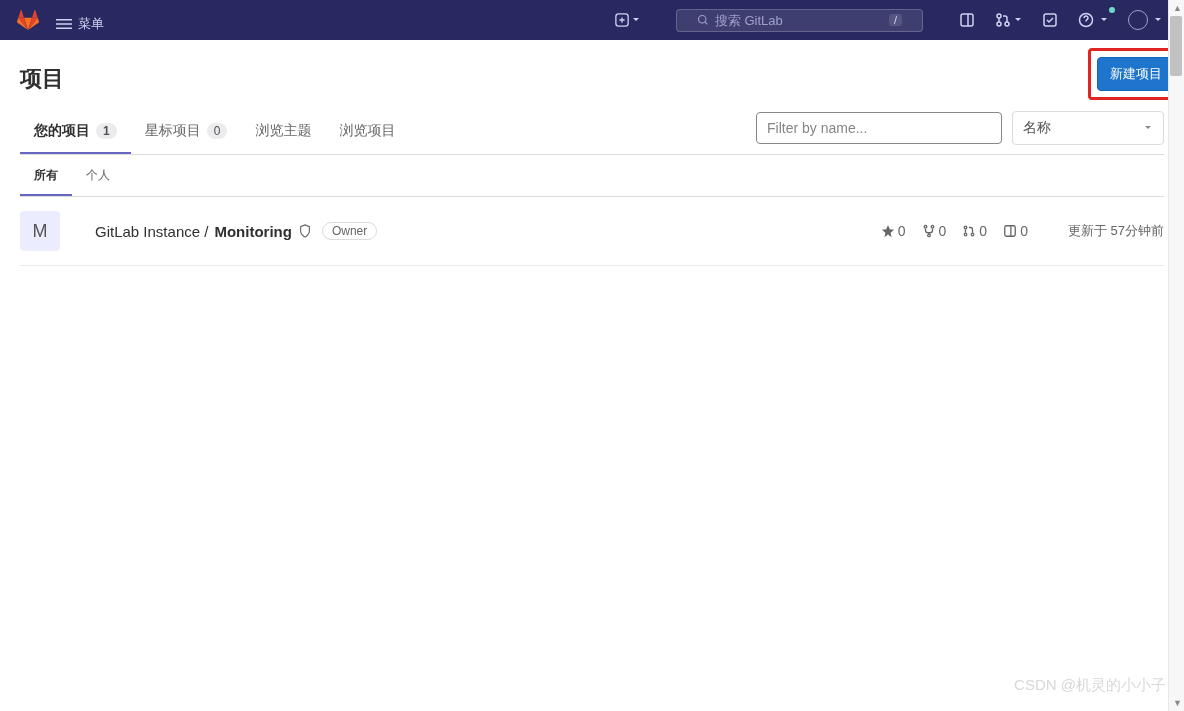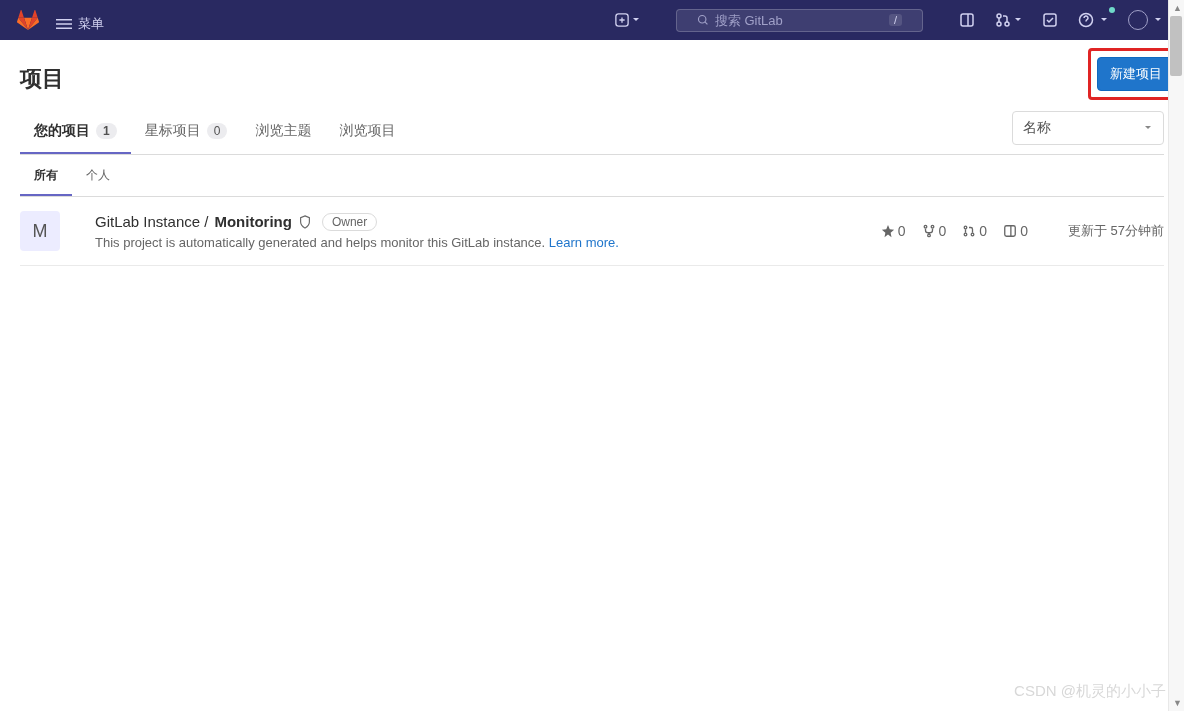--- a/index.html
+++ b/index.html
@@ -44,21 +44,21 @@
     .project-title-row { display: flex; align-items: center; gap: 6px; font-size: 15px; }
     .project-namespace { color: #303030; }
     .project-name { font-weight: 600; color: #303030; }
     .role-badge { border: 1px solid #dbdbdb; border-radius: 10px; padding: 1px 9px; font-size: 12px; color: #666; margin-left: 4px; }
     .project-desc { color: #666; font-size: 13px; margin-top: 4px; }
     .project-desc a { color: #1f75cb; text-decoration: none; }
     .project-stats { display: flex; gap: 16px; font-size: 14px; color: #666; align-items: center; }
     .stat { display: flex; align-items: center; gap: 3px; }
     .project-updated { font-size: 13px; color: #666; white-space: nowrap; margin-left: 24px; }
     
-    .watermark { position: absolute; bottom: 10px; right: 18px; font-size: 15px; color: #d8d8d8; }
+    .watermark { position: absolute; bottom: 16px; right: 18px; font-size: 15px; color: #d8d8d8; }
     .scrollbar-track { position: absolute; right: 0; top: 0; width: 16px; height: 100%; background: #f7f7f7; border-left: 1px solid #e8e8e8; }
     .scrollbar-thumb { position: absolute; right: 2px; top: 2px; width: 12px; height: 60px; background: #c1c1c1; border-radius: 2px; }
     .scroll-arrow { position:absolute; left:4px; color:#888; font-size:9px;}
     
     svg { display: block; }
   </style>
 </head>
 <body>
 
 <div class="navbar">
@@ -157,20 +157,21 @@
       <span>星标项目</span>
       <span class="tab-badge">0</span>
     </div>
     <div class="tab">
       <span>浏览主题</span>
     </div>
     <div class="tab">
       <span>浏览项目</span>
     </div>
     <div class="tabs-spacer"></div>
+    <input class="filter-input" type="text" placeholder="Filter by name..." style="">
     <div class="dropdown">
       <span>名称</span>
       <svg width="10" height="10" viewBox="0 0 10 10" fill="#888">
           <path d="M2 3l3 3 3-3"></path>
         </svg>
     </div>
   </div>
 
   <div class="sub-tabs">
     <div class="sub-tab active">所有</div>
@@ -181,23 +182,20 @@
     <div class="project-avatar">M</div>
     <div class="project-info">
       <div class="project-title-row">
         <span class="project-namespace">GitLab Instance / </span>
         <span class="project-name">Monitoring</span>
         <svg width="14" height="14" viewBox="0 0 16 16" fill="none" stroke="#666" stroke-width="1.3">
             <path d="M8 1l5 2v5c0 4-5 7-5 7s-5-3-5-7V3l5-2z"></path>
           </svg>
         <span class="role-badge">Owner</span>
       </div>
-      <div class="project-desc">
-        <span>This project is automatically generated and helps monitor this GitLab instance. </span><a href="#">Learn more.</a>
-      </div>
     </div>
     <div class="project-stats">
       <div class="stat">
         <svg width="14" height="14" viewBox="0 0 16 16" fill="#666">
             <path d="M8 1l2 5 5 .5-4 3.5 1 5-4-3-4 3 1-5-4-3.5 5-.5z"></path>
           </svg>
         <span>0</span>
       </div>
       <div class="stat">
         <svg width="14" height="14" viewBox="0 0 16 16" fill="none" stroke="#666" stroke-width="1.5">

